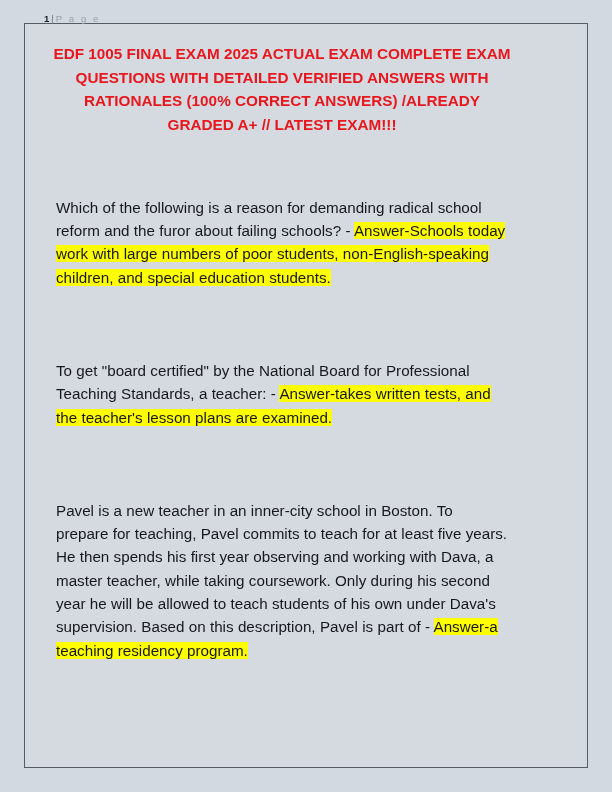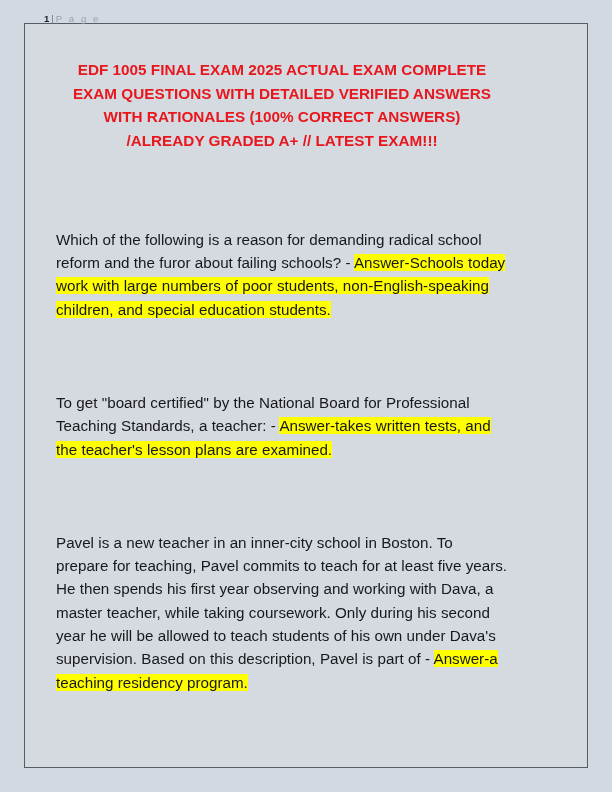--- a/index.html
+++ b/index.html
@@ -65,21 +65,21 @@
     top: 42px;
     width: 476px;
   }
 
   .doc-title {
     color: #e8171d;
     font-weight: bold;
     font-size: 15.3px;
     line-height: 23.7px;
     text-align: center;
-    margin: 16px;
+    margin: 0;
     padding: 0 6px;
   }
 
   .qa-block {
     font-size: 15.2px;
     line-height: 23.3px;
     color: #17181c;
     margin: 12px;
     text-align: left;
     word-spacing: 0.1px;

